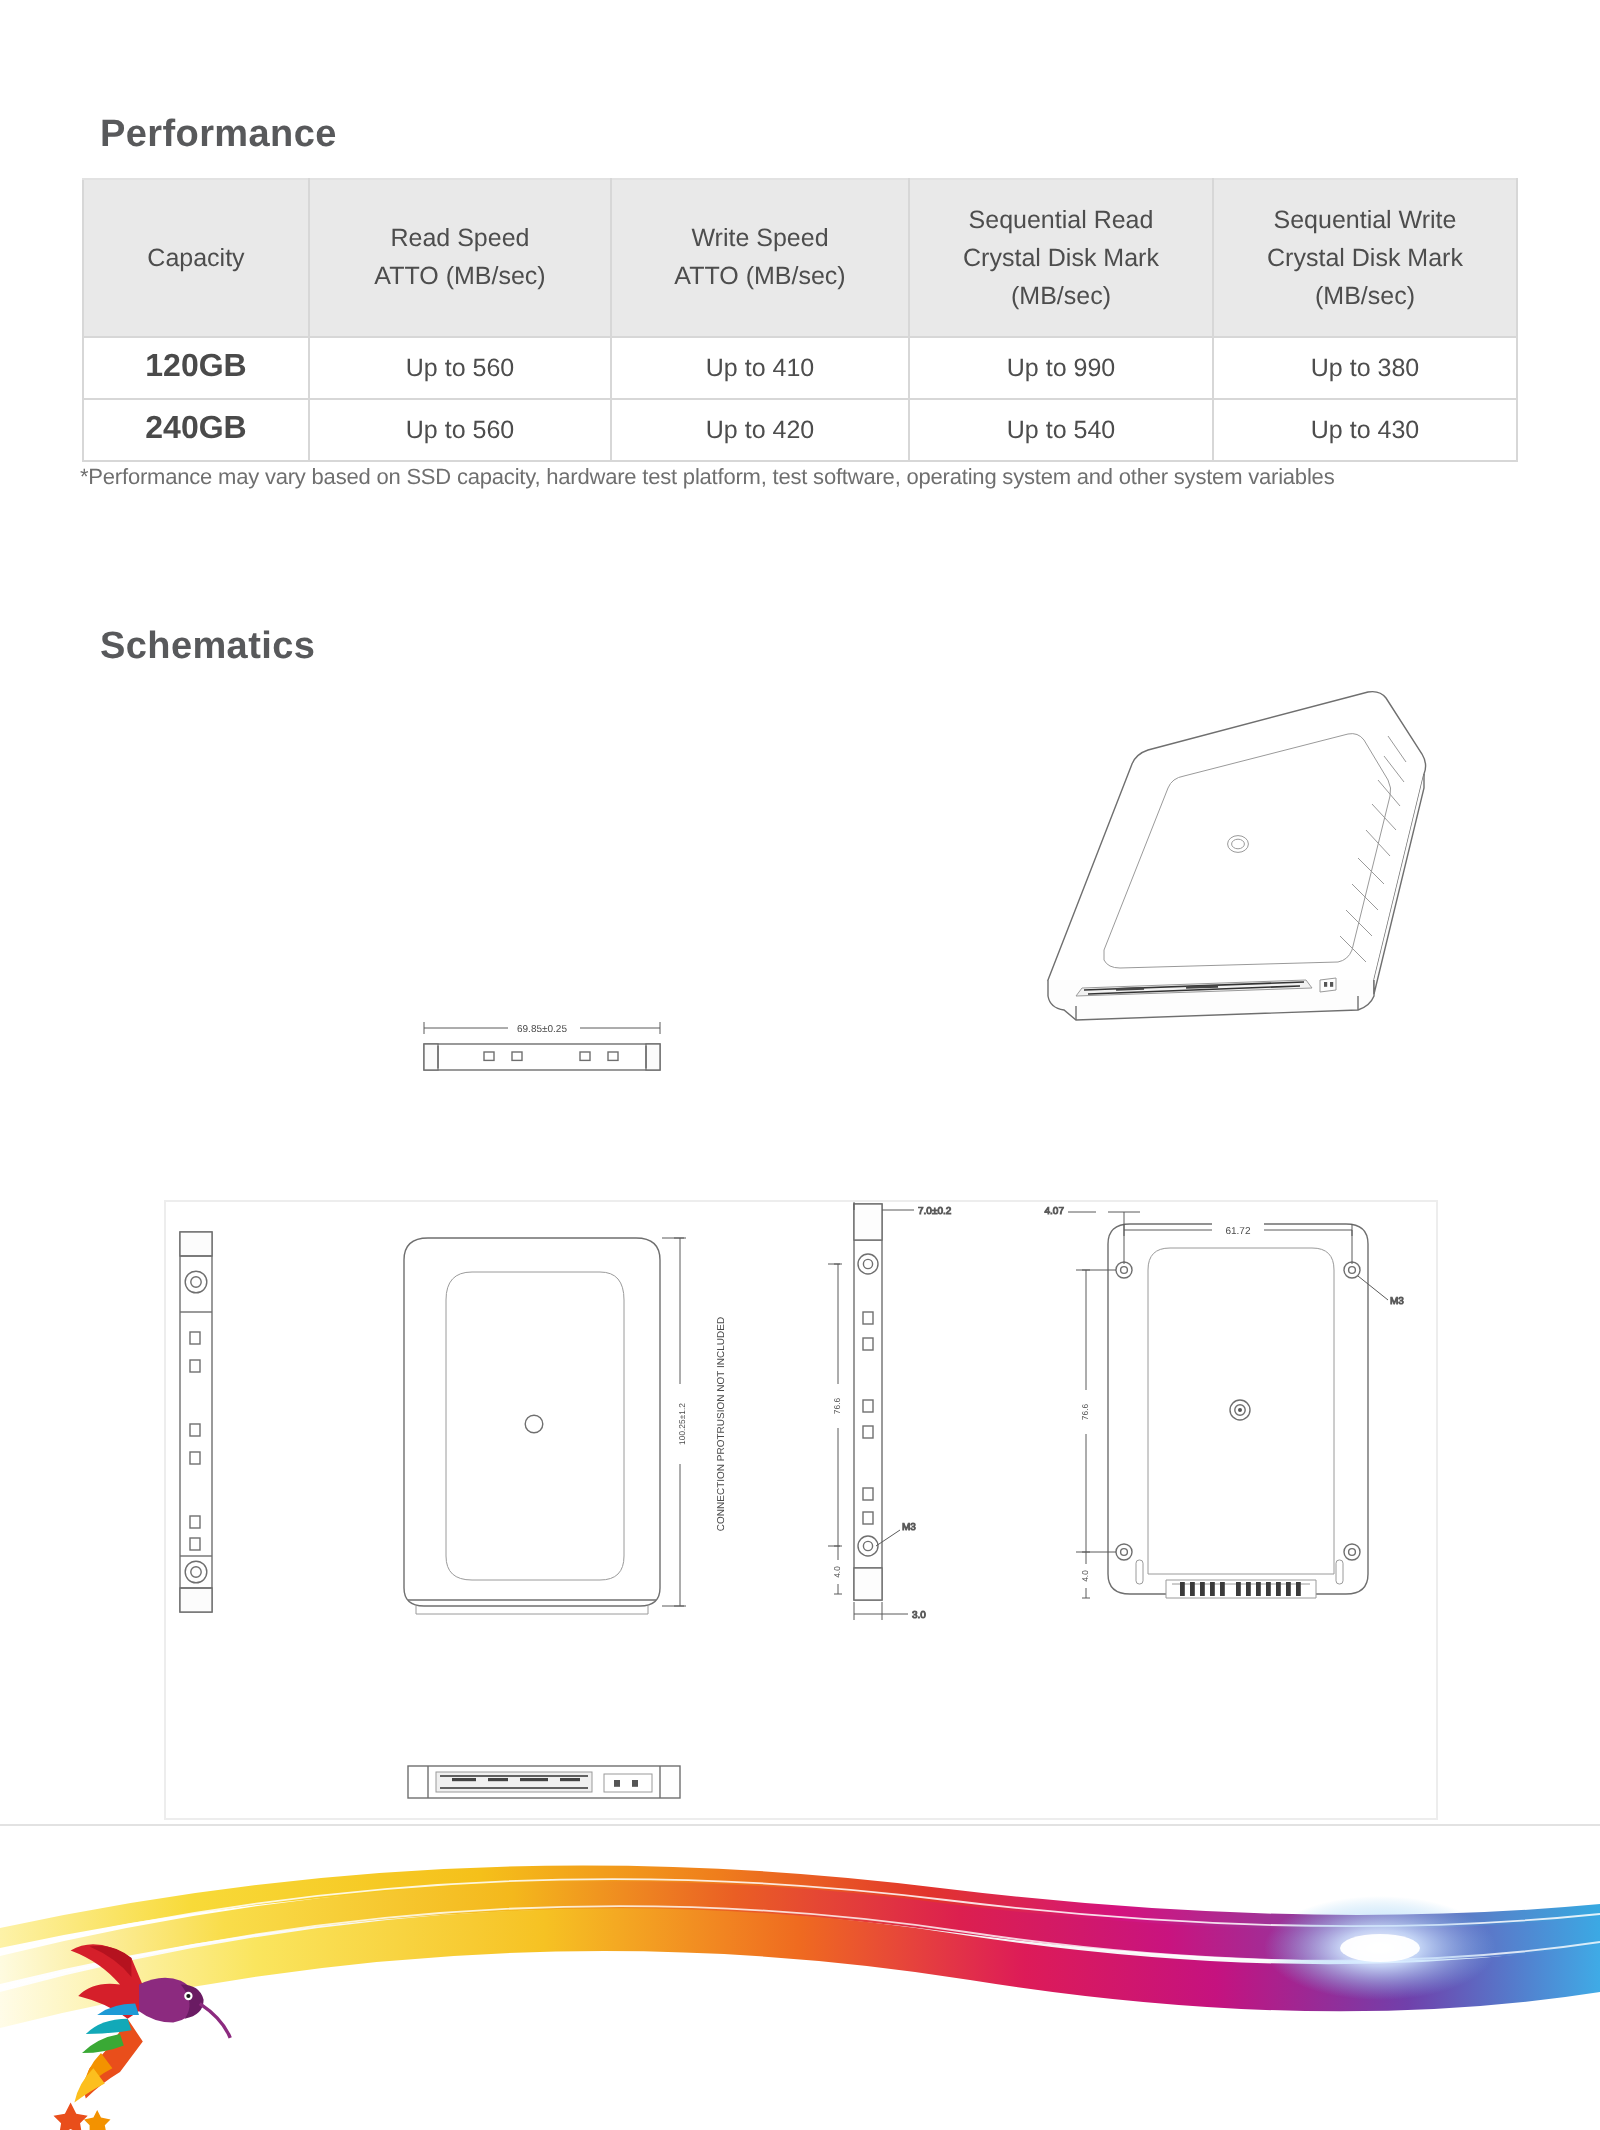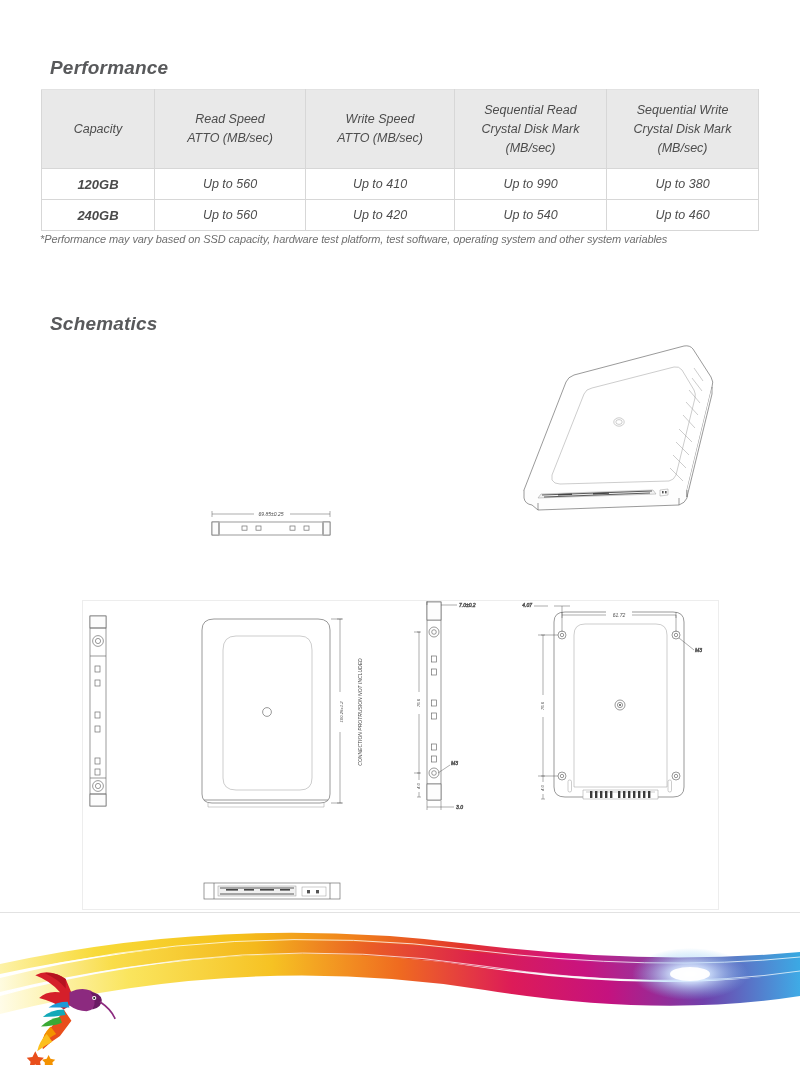--- a/index.html
+++ b/index.html
@@ -3,21 +3,21 @@
 <meta charset="utf-8">
 <style>
   html,body{margin:0;padding:0;}
   body{
     width:800px;height:1065px;
     background:#ffffff;
     font-family:"Liberation Sans", sans-serif;
     overflow:hidden;
     position:relative;
   }
-  .page{position:relative;width:800px;height:1065px;font-style:italic;}
+  .page{position:relative;width:800px;height:1065px;}
 
   
   .section-title{
     position:absolute;
     font-size:19px;
     font-weight:bold;
     color:#58595b;
     letter-spacing:0.2px;
   }
   #perf-title{left:50px;top:57px;}
@@ -48,21 +48,21 @@
   }
   .perf-table thead th .ln{display:block;}
   .perf-table tbody td{
     background:#ffffff;
     height:30px;
     vertical-align:middle;
   }
   .perf-table tbody td.cap{
     font-weight:bold;
     color:#4a4a4a;
-    font-size:13px;
+    font-size:16px;
   }
   .col-cap{width:113px;}
   .col-rd{width:151px;}
   .col-wr{width:149px;}
   .col-sr{width:152px;}
   .col-sw{width:152px;}
 
   .footnote{
     position:absolute;
     left:40px;top:233px;
@@ -158,21 +158,21 @@
         <td>Up to 560</td>
         <td>Up to 410</td>
         <td>Up to 990</td>
         <td>Up to 380</td>
       </tr>
       <tr>
         <td class="cap">240GB</td>
         <td>Up to 560</td>
         <td>Up to 420</td>
         <td>Up to 540</td>
-        <td>Up to 460</td>
+        <td>Up to 430</td>
       </tr>
     </tbody>
   </table>
 
   <div class="footnote">*Performance may vary based on SSD capacity, hardware test platform, test software, operating system and other system variables</div>
 
   <div class="section-title" id="schem-title">Schematics</div>
 
   <div class="schem-frame"></div>
 

